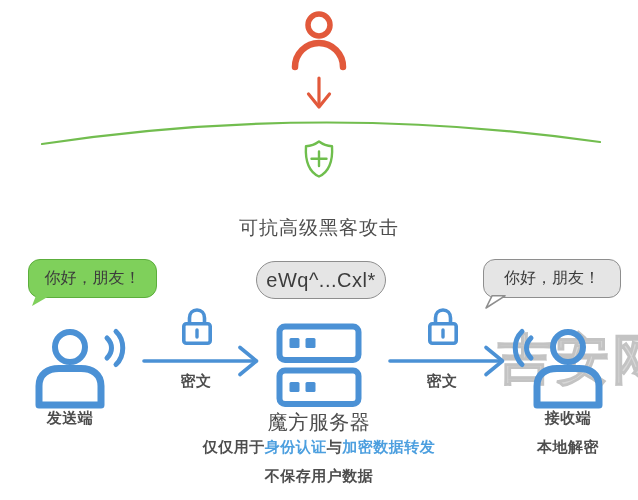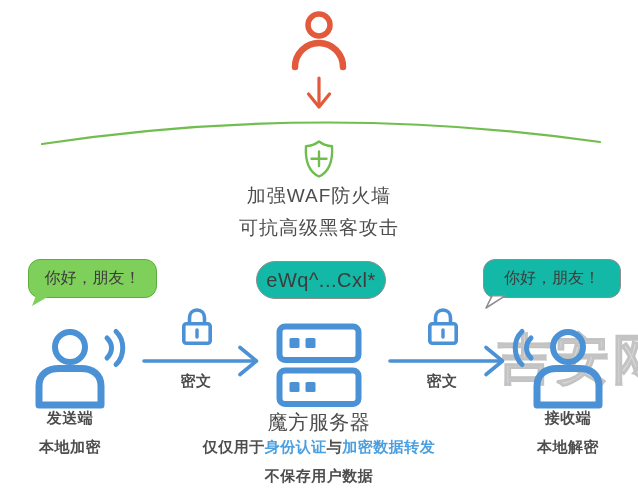--- a/index.html
+++ b/index.html
@@ -7,21 +7,21 @@
     position:relative;width:638px;height:500px;background:#ffffff;overflow:hidden;
     font-family:"Liberation Sans","DejaVu Sans",sans-serif;
   }
   .abs{position:absolute;}
   .txt{color:#4D4D4D;text-align:center;white-space:nowrap;z-index:3;}
   .fs19{font-size:15px;letter-spacing:0.5px;font-weight:bold;}
   .fs20{font-size:20px;letter-spacing:0.5px;}
   .firewall-line{left:0;width:638px;color:#4D4D4D;font-size:19px;letter-spacing:1px;text-align:center;z-index:3;}
   .bubble{
     box-sizing:border-box;z-index:3;display:flex;align-items:center;justify-content:center;
-    background:#14b8a6;border:1.6px solid #8E8E8E;color:#3C3C3C;
+    background:#e5e5e5;border:1.6px solid #8E8E8E;color:#3C3C3C;
   }
   .bubble-green{background:#7FD05B;border:1.5px solid #5CAE3C;border-radius:12px;}
   .bubble-pill{border-radius:19px;}
   .bubble-white{border-radius:12px;}
   .bubble .b-label{font-size:16px;}
   .bubble .b-cipher{font-size:20px;letter-spacing:0.5px;}
   .tail-green{
     position:absolute;left:3px;top:calc(100% - 2px);width:19px;height:11px;
     background:#7FD05B;clip-path:polygon(0% 100%,22% 0%,100% 0%);
   }
@@ -52,21 +52,20 @@
 
   <svg class="abs icon" style="left:0px;top:106px;" width="638" height="42" viewBox="0 0 638 42">
     <path d="M42 38 Q319 -4 600 36" fill="none" stroke="#72BD4F" stroke-width="2.2" stroke-linecap="round"></path>
   </svg>
 
   <svg class="abs icon" style="left:300px;top:139px;" width="38" height="40" viewBox="0 0 38 40">
     <path d="M19 2.5 C23 5.5 28 7 32 7.2 C32.5 15 31.5 22 29.5 26.5 C27 32.5 23.5 35.5 19 37.5 C14.5 35.5 11 32.5 8.5 26.5 C6.5 22 5.5 15 6 7.2 C10 7 15 5.5 19 2.5 Z" fill="#ffffff" stroke="#6FBE4D" stroke-width="2.4" stroke-linejoin="round"></path>
     <path d="M19 12.5 V27 M11.5 19.75 H26.5" fill="none" stroke="#6FBE4D" stroke-width="2.4" stroke-linecap="round"></path>
   </svg>
 
-  <div class="abs firewall-line" style="top:183px;">加强WAF防火墙</div>
   <div class="abs firewall-line" style="top:215px;">可抗高级黑客攻击</div>
 
   <div class="abs bubble bubble-green" style="left:28px;top:259px;width:129px;height:39px;">
     <span class="b-label">你好，朋友！</span>
     <span class="tail-green"></span>
   </div>
 
   <div class="abs bubble bubble-pill" style="left:256px;top:261px;width:130px;height:38px;">
     <span class="b-cipher">eWq^...Cxl*</span>
   </div>
@@ -121,21 +120,20 @@
   <svg class="abs icon" style="left:515px;top:327px;" width="88" height="82" viewBox="0 0 88 82">
     <g transform="translate(88 0) scale(-1 1)">
       <circle cx="35" cy="20" r="15" fill="none" stroke="#4B91D5" stroke-width="6"></circle>
       <path d="M4 78 L4 59 C4 47 13 41.5 24 41.5 L46 41.5 C57 41.5 66 47 66 59 L66 78 Z" fill="none" stroke="#4B91D5" stroke-width="7" stroke-linejoin="round"></path>
       <path d="M72 11 C78 17 78 25 72 31" fill="none" stroke="#4B91D5" stroke-width="5" stroke-linecap="round"></path>
       <path d="M81 4.5 C90 13 90 29 81 37.5" fill="none" stroke="#4B91D5" stroke-width="5" stroke-linecap="round"></path>
     </g>
   </svg>
 
   <div class="abs txt fs19" style="left:10px;top:409px;width:120px;">发送端</div>
-  <div class="abs txt fs19" style="left:10px;top:438px;width:120px;">本地加密</div>
 
   <div class="abs txt fs20" style="left:219px;top:409px;width:200px;">魔方服务器</div>
 
   <div class="abs txt fs19" style="left:508px;top:409px;width:120px;">接收端</div>
   <div class="abs txt fs19" style="left:508px;top:438px;width:120px;">本地解密</div>
 
   <div class="abs txt fs19" style="left:0;top:438px;width:638px;">
     <span>仅仅用于</span><span class="blue-seg">身份认证</span><span>与</span><span class="blue-seg">加密数据转发</span>
   </div>
   <div class="abs txt fs19" style="left:0;top:467px;width:638px;">不保存用户数据</div>

